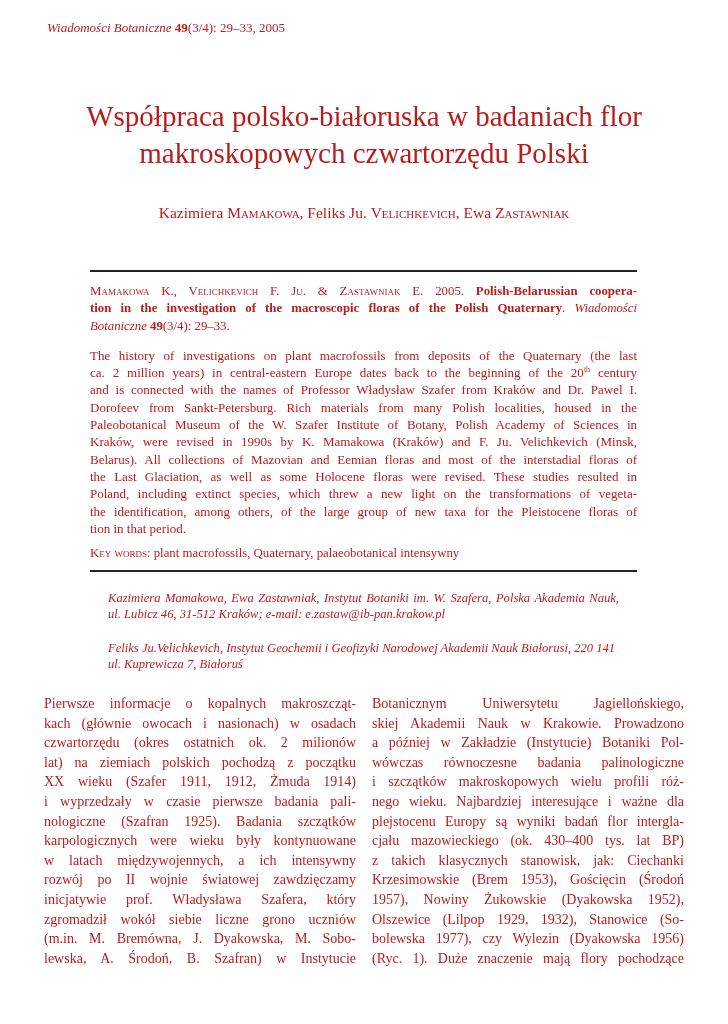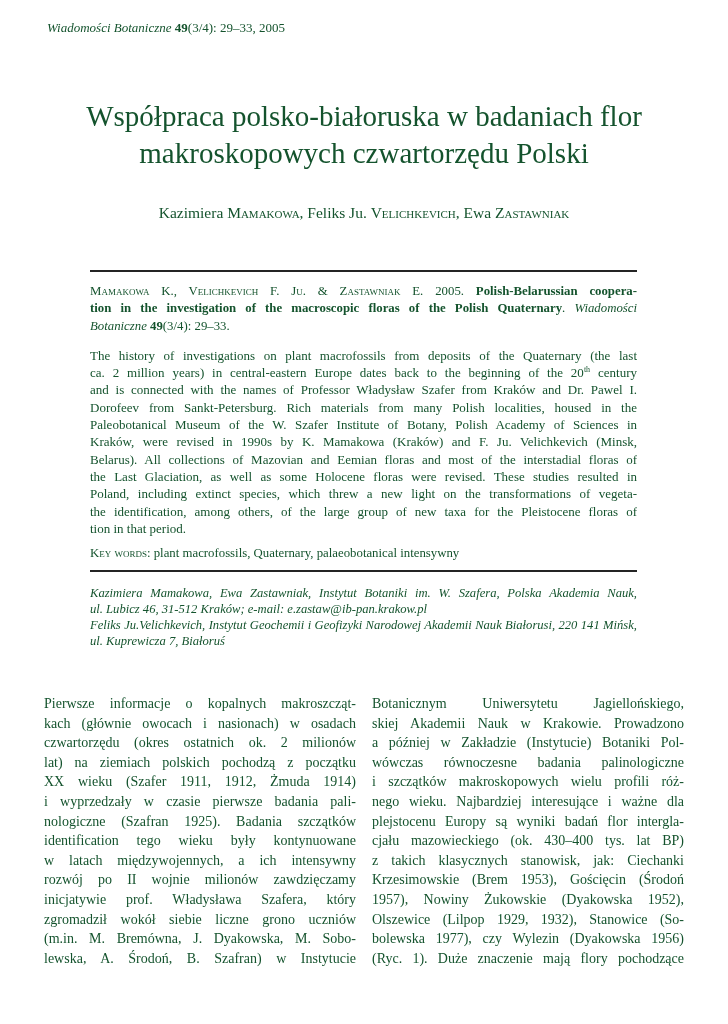--- a/index.html
+++ b/index.html
@@ -101,38 +101,38 @@
   }
   .rule-bottom {
     margin-top: 8px;
   }
   .affiliations {
     margin-top: 13px;
     font-style: italic;
     font-size: 12.6px;
     line-height: 16px;
   }
-  .affiliations .aff-para { margin: 0; }
+  .affiliations .aff-para { margin: 18px; }
 
   .body-columns {
     position: absolute;
     top: 694px;
     left: 44px;
     width: 640px;
     display: flex;
     justify-content: space-between;
     font-size: 14px;
     line-height: 19.6px;
   }
   .column { width: 312px; }
 </style>
 </head>
 <body>
 
-<div class="page" style="background: rgb(255, 255, 255); color: #14532d;">
+<div class="page" style="background: rgb(255, 255, 255); color: #b91c1c;">
 
   <div class="journal-header"><span class="seg-italic">Wiadomości Botaniczne </span><span class="seg-bold">49</span><span class="seg-plain">(3/4): 29–33, 2005</span></div>
 
   <div class="article-title">
       <div class="tline">Współpraca polsko-białoruska w badaniach flor</div>
       <div class="tline">makroskopowych czwartorzędu Polski</div>
     </div>
 
   <div class="authors-line"><span class="seg-plain">Kazimiera </span><span class="seg-sc">Mamakowa</span><span class="seg-plain">, Feliks Ju. </span><span class="seg-sc">Velichkevich</span><span class="seg-plain">, Ewa </span><span class="seg-sc">Zastawniak</span></div>
 
@@ -177,23 +177,23 @@
 
   <div class="body-columns">
     <div class="column justify-all">
         <div class="tline">Pierwsze informacje o kopalnych makroszcząt-</div>
         <div class="tline">kach (głównie owocach i nasionach) w osadach</div>
         <div class="tline">czwartorzędu (okres ostatnich ok. 2 milionów</div>
         <div class="tline">lat) na ziemiach polskich pochodzą z początku</div>
         <div class="tline">XX wieku (Szafer 1911, 1912, Żmuda 1914)</div>
         <div class="tline">i wyprzedzały w czasie pierwsze badania pali-</div>
         <div class="tline">nologiczne (Szafran 1925). Badania szczątków</div>
-        <div class="tline">identification tego wieku były kontynuowane</div>
+        <div class="tline">karpologicznych were wieku były kontynuowane</div>
         <div class="tline">w latach międzywojennych, a ich intensywny</div>
-        <div class="tline">rozwój po II wojnie milionów zawdzięczamy</div>
+        <div class="tline">rozwój po II wojnie światowej zawdzięczamy</div>
         <div class="tline">inicjatywie prof. Władysława Szafera, który</div>
         <div class="tline">zgromadził wokół siebie liczne grono uczniów</div>
         <div class="tline">(m.in. M. Bremówna, J. Dyakowska, M. Sobo-</div>
         <div class="tline">lewska, A. Środoń, B. Szafran) w Instytucie</div>
       </div>
     <div class="column justify-all">
         <div class="tline">Botanicznym Uniwersytetu Jagiellońskiego,</div>
         <div class="tline">skiej Akademii Nauk w Krakowie. Prowadzono</div>
         <div class="tline">a później w Zakładzie (Instytucie) Botaniki Pol-</div>
         <div class="tline">wówczas równoczesne badania palinologiczne</div>

